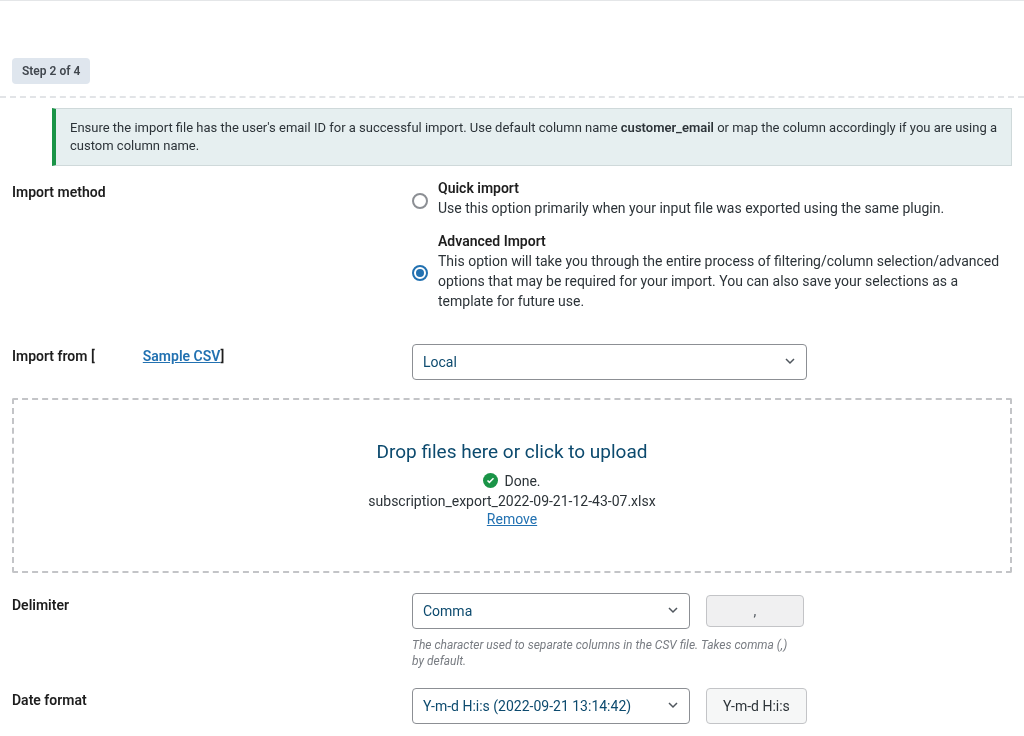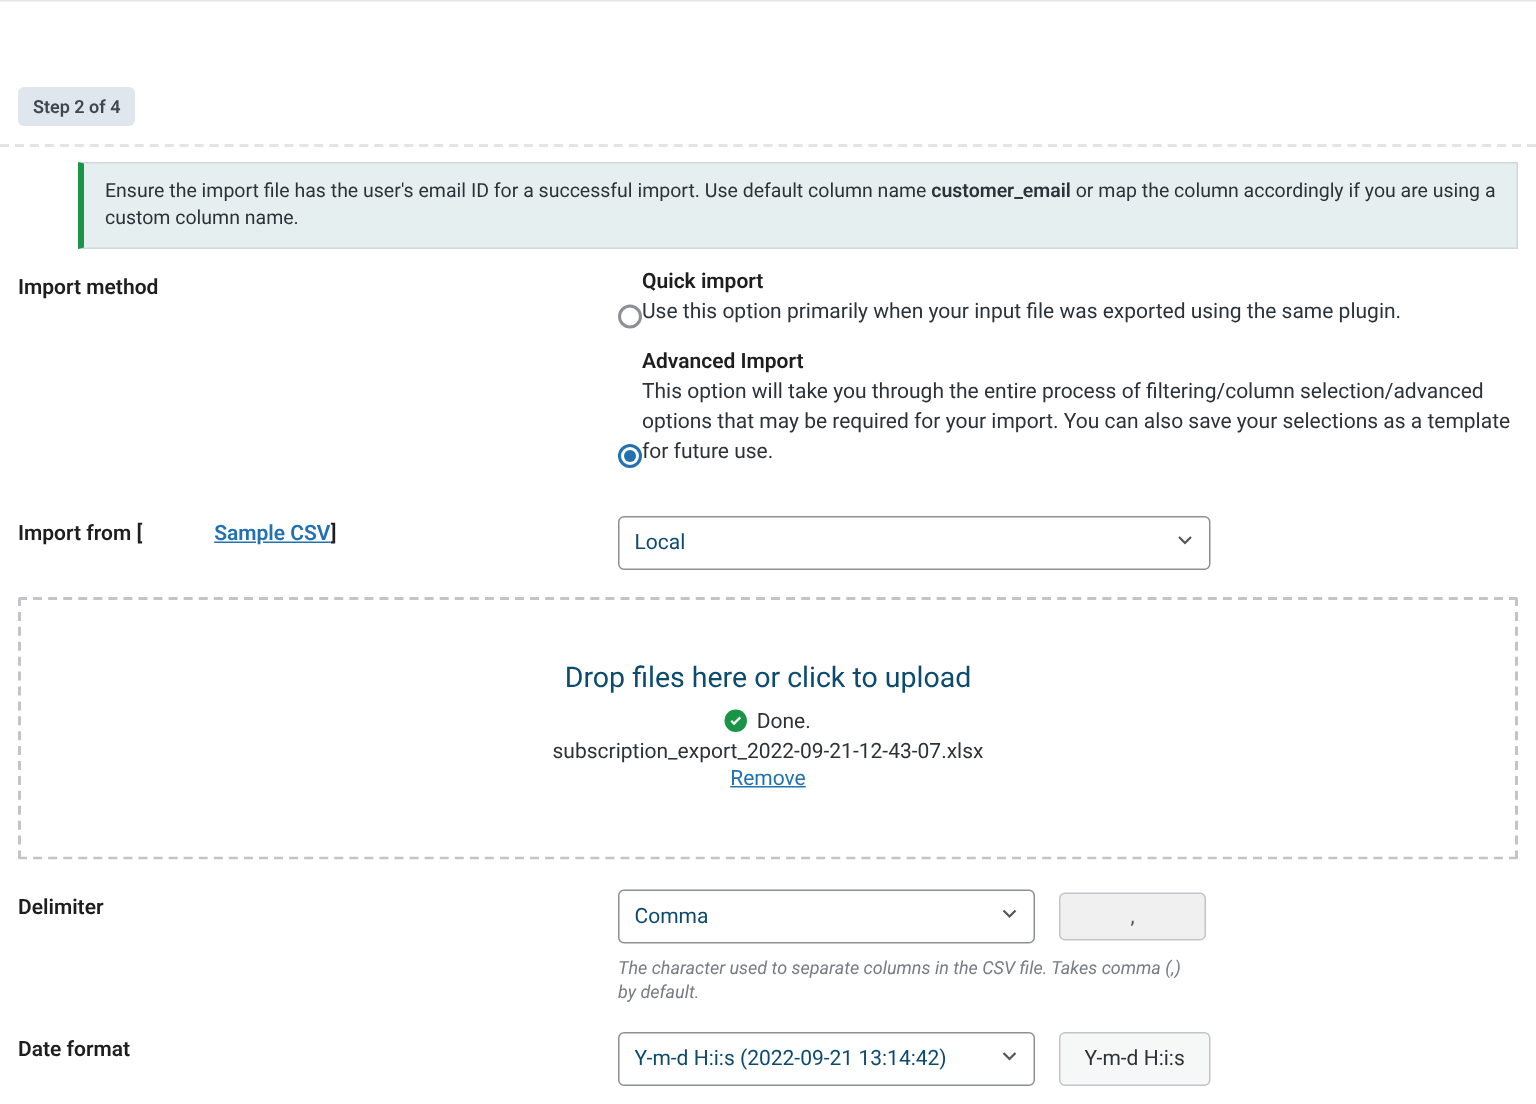--- a/index.html
+++ b/index.html
@@ -82,21 +82,22 @@
     font-size:14px;
     color:var(--text);
     padding-top:4px;
   }
   .row-label a{color:var(--link);padding-left:48px;}
   .row-body{flex:1;}
 
   
   .radio-opt{
     display:flex;
-    align-items:flex-end;
+    align-items:center;
+    gap:10px;
     margin-bottom:14px;
   }
   .radio-icon{
     width:16px;height:16px;border:2px solid #8c8f94;border-radius:50%;
     flex:0 0 auto;margin-top:2px;position:relative;background:#fff;
   }
   .radio-icon.selected{border-color:var(--primary);}
   .radio-icon.selected::after{
     content:"";position:absolute;top:2px;left:2px;width:8px;height:8px;
     border-radius:50%;background:var(--primary);

